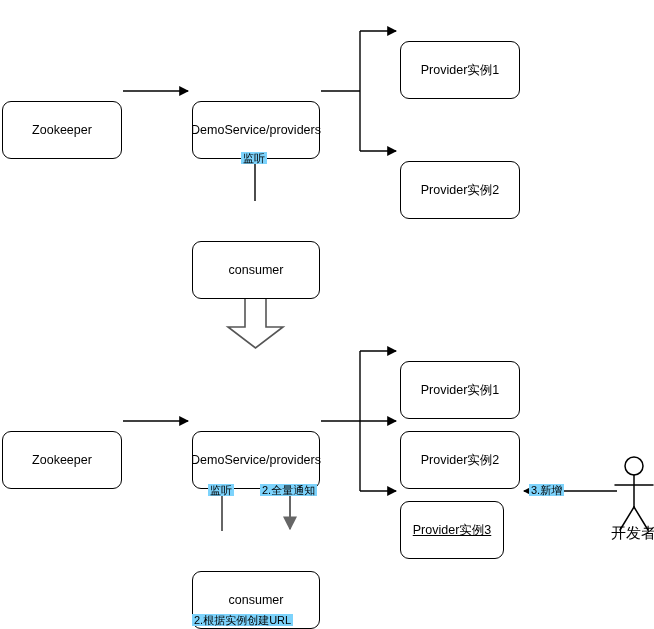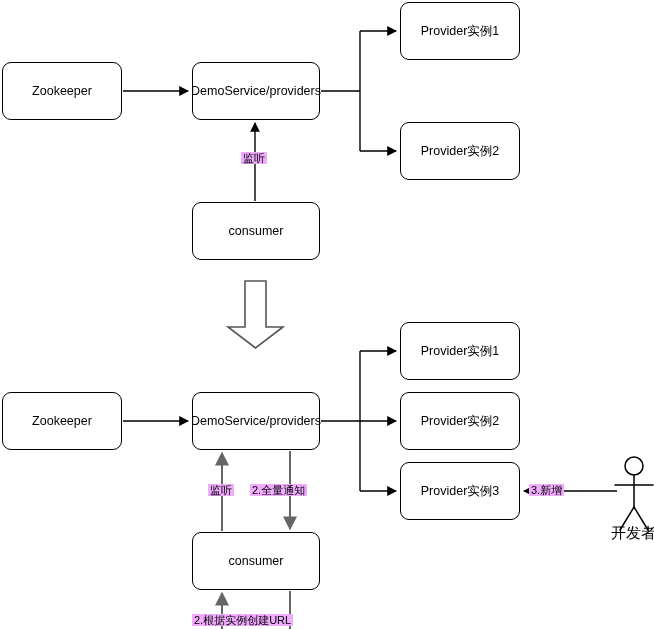--- a/index.html
+++ b/index.html
@@ -16,26 +16,27 @@
     box-sizing:border-box;
     border:1px solid #000000;
     border-radius:9px;
     background:#ffffff;
     display:flex;align-items:center;justify-content:center;
     font-size:12.5px;
     color:#000000;
     line-height:1.2;
     text-align:center;
     z-index:2;
+    margin-top:39px;
   }
   .edge-label{
     position:absolute;
     font-size:11px;
     color:#000000;
-    background:#f0abfc;
+    background:#7dd3fc;
     padding:0 2px;
     white-space:nowrap;
     z-index:3;
     line-height:1.1;
   }
   .actor-label{
     position:absolute;
     font-size:15px;
     color:#000000;
     white-space:nowrap;
@@ -135,31 +136,31 @@
   </div>
 
   <div class="node" style="left:400px;top:322px;width:120px;height:58px;">
     <span>Provider实例1</span>
   </div>
 
   <div class="node" style="left:400px;top:392px;width:120px;height:58px;">
     <span>Provider实例2</span>
   </div>
 
-  <div class="node" style="left:400px;top:462px;width:120px;height:58px;">
+  <div class="node" style="left:400px;top:462px;width:104px;height:58px;text-decoration:underline;">
     <span>Provider实例3</span>
   </div>
 
   <div class="node" style="left:192px;top:532px;width:128px;height:58px;">
     <span>consumer</span>
   </div>
 
   <div class="edge-label" style="left:208px;top:484px;">监听</div>
 
-  <div class="edge-label" style="left:250px;top:484px;">2.全量通知</div>
+  <div class="edge-label" style="left:260px;top:484px;">2.全量通知</div>
 
   <div class="edge-label" style="left:192px;top:614px;">2.根据实例创建URL</div>
 
   <div class="edge-label" style="left:529px;top:484px;">3.新增</div>
 
   <div class="actor-label" style="left:611px;top:524px;">开发者</div>
 
 </div>
 
 </body></html>

